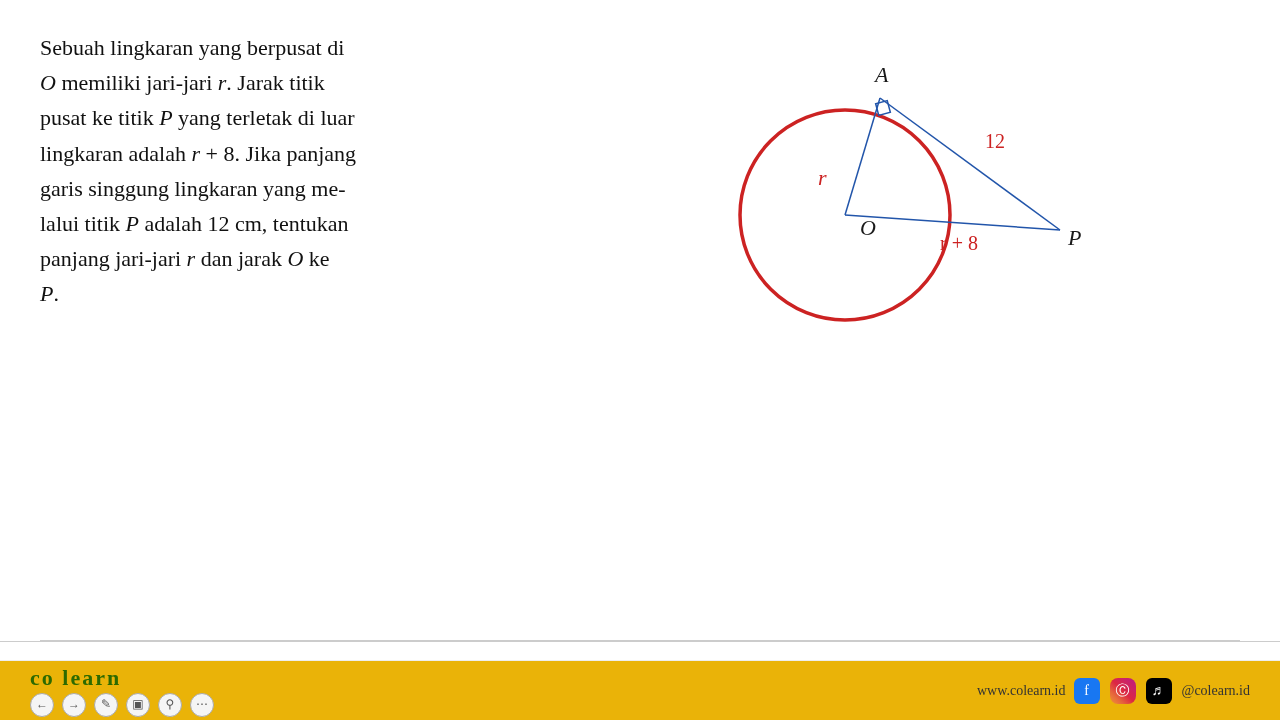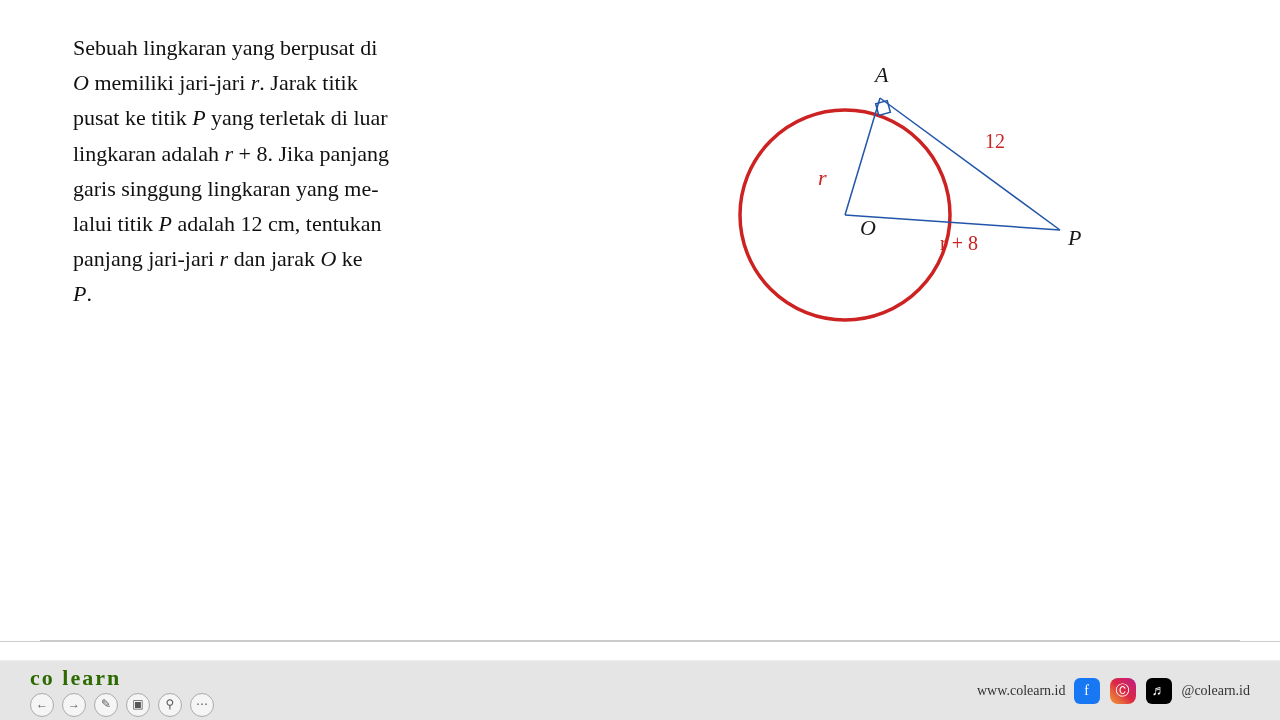--- a/index.html
+++ b/index.html
@@ -22,21 +22,20 @@
     .text-section {
       flex: 0 0 540px;
       font-size: 22px;
       line-height: 1.6;
       color: #111;
       padding-right: 20px;
     }
 
     .text-section p {
       text-align: justify;
-      margin-left: 33px;
     }
 
     .text-section .italic {
       font-style: italic;
     }
 
     .diagram-section {
       flex: 1;
       display: flex;
       align-items: flex-start;
@@ -63,21 +62,21 @@
       border-top: 1px solid #ccc;
       margin: 0 40px;
     }
 
     .footer {
       position: absolute;
       bottom: 0;
       left: 0;
       right: 0;
       height: 60px;
-      background: #e5e5e5;
+      background: #eab308;
       border-top: 1px solid #eee;
       display: flex;
       align-items: center;
       justify-content: space-between;
       padding: 0 30px;
     }
 
     .footer-left {
       display: flex;
       flex-direction: column;

